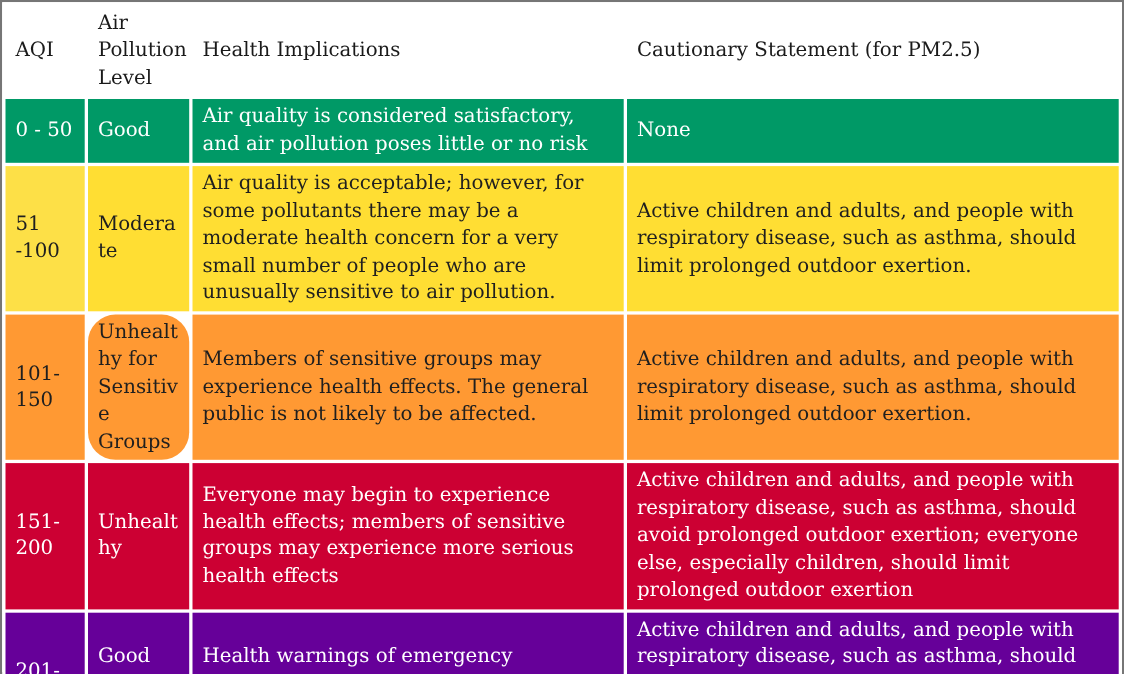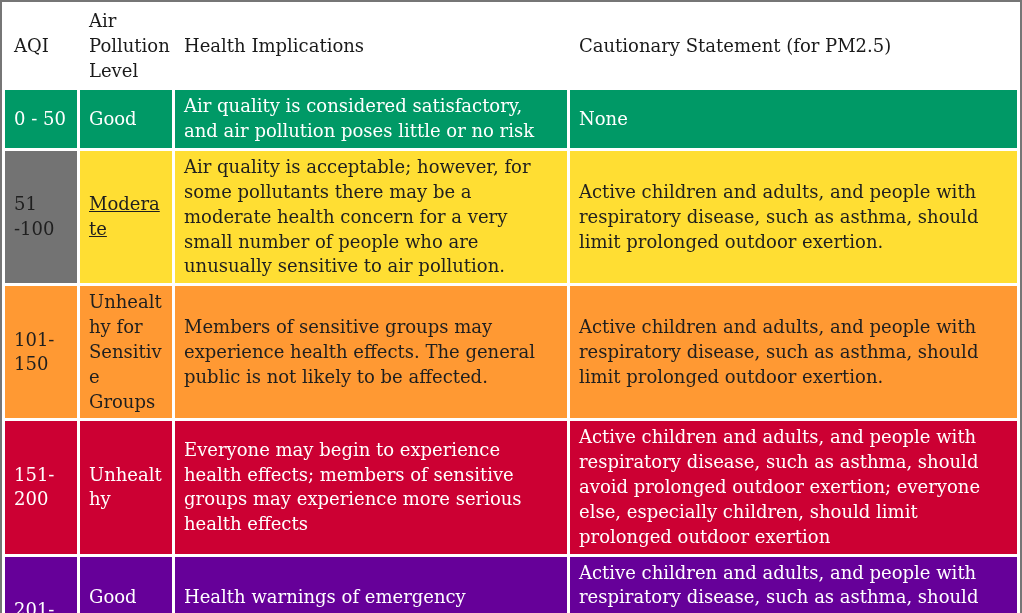--- a/index.html
+++ b/index.html
@@ -69,28 +69,28 @@
         </tr>
     </thead>
     <tbody id="body-rows">
         <tr>
           <td style="background: rgb(0, 153, 102); color: rgb(255, 255, 255);">0 - 50</td>
           <td style="background: rgb(0, 153, 102); color: rgb(255, 255, 255);">Good</td>
           <td style="background: rgb(0, 153, 102); color: rgb(255, 255, 255);">Air quality is considered satisfactory, and air pollution poses little or no risk</td>
           <td style="background: rgb(0, 153, 102); color: rgb(255, 255, 255);">None</td>
         </tr>
         <tr>
-          <td style="background: #737373; color: rgb(31, 31, 31);">51 -100</td>
-          <td style="background: rgb(255, 222, 51); color: rgb(31, 31, 31); text-decoration: underline;">Moderate</td>
+          <td style="background: #fde047; color: rgb(31, 31, 31);">51 -100</td>
+          <td style="background: rgb(255, 222, 51); color: rgb(31, 31, 31);">Moderate</td>
           <td style="background: rgb(255, 222, 51); color: rgb(31, 31, 31);">Air quality is acceptable; however, for some pollutants there may be a moderate health concern for a very small number of people who are unusually sensitive to air pollution.</td>
           <td style="background: rgb(255, 222, 51); color: rgb(31, 31, 31);">Active children and adults, and people with respiratory disease, such as asthma, should limit prolonged outdoor exertion.</td>
         </tr>
         <tr>
           <td style="background: rgb(255, 153, 51); color: rgb(31, 31, 31);">101-150</td>
-          <td style="background: rgb(255, 153, 51); color: rgb(31, 31, 31);">Unhealthy for Sensitive Groups</td>
+          <td style="background: rgb(255, 153, 51); color: rgb(31, 31, 31); border-radius: 25px;">Unhealthy for Sensitive Groups</td>
           <td style="background: rgb(255, 153, 51); color: rgb(31, 31, 31);">Members of sensitive groups may experience health effects. The general public is not likely to be affected.</td>
           <td style="background: rgb(255, 153, 51); color: rgb(31, 31, 31);">Active children and adults, and people with respiratory disease, such as asthma, should limit prolonged outdoor exertion.</td>
         </tr>
         <tr>
           <td style="background: rgb(204, 0, 51); color: rgb(255, 255, 255);">151-200</td>
           <td style="background: rgb(204, 0, 51); color: rgb(255, 255, 255);">Unhealthy</td>
           <td style="background: rgb(204, 0, 51); color: rgb(255, 255, 255);">Everyone may begin to experience health effects; members of sensitive groups may experience more serious health effects</td>
           <td style="background: rgb(204, 0, 51); color: rgb(255, 255, 255);">Active children and adults, and people with respiratory disease, such as asthma, should avoid prolonged outdoor exertion; everyone else, especially children, should limit prolonged outdoor exertion</td>
         </tr>
         <tr>

